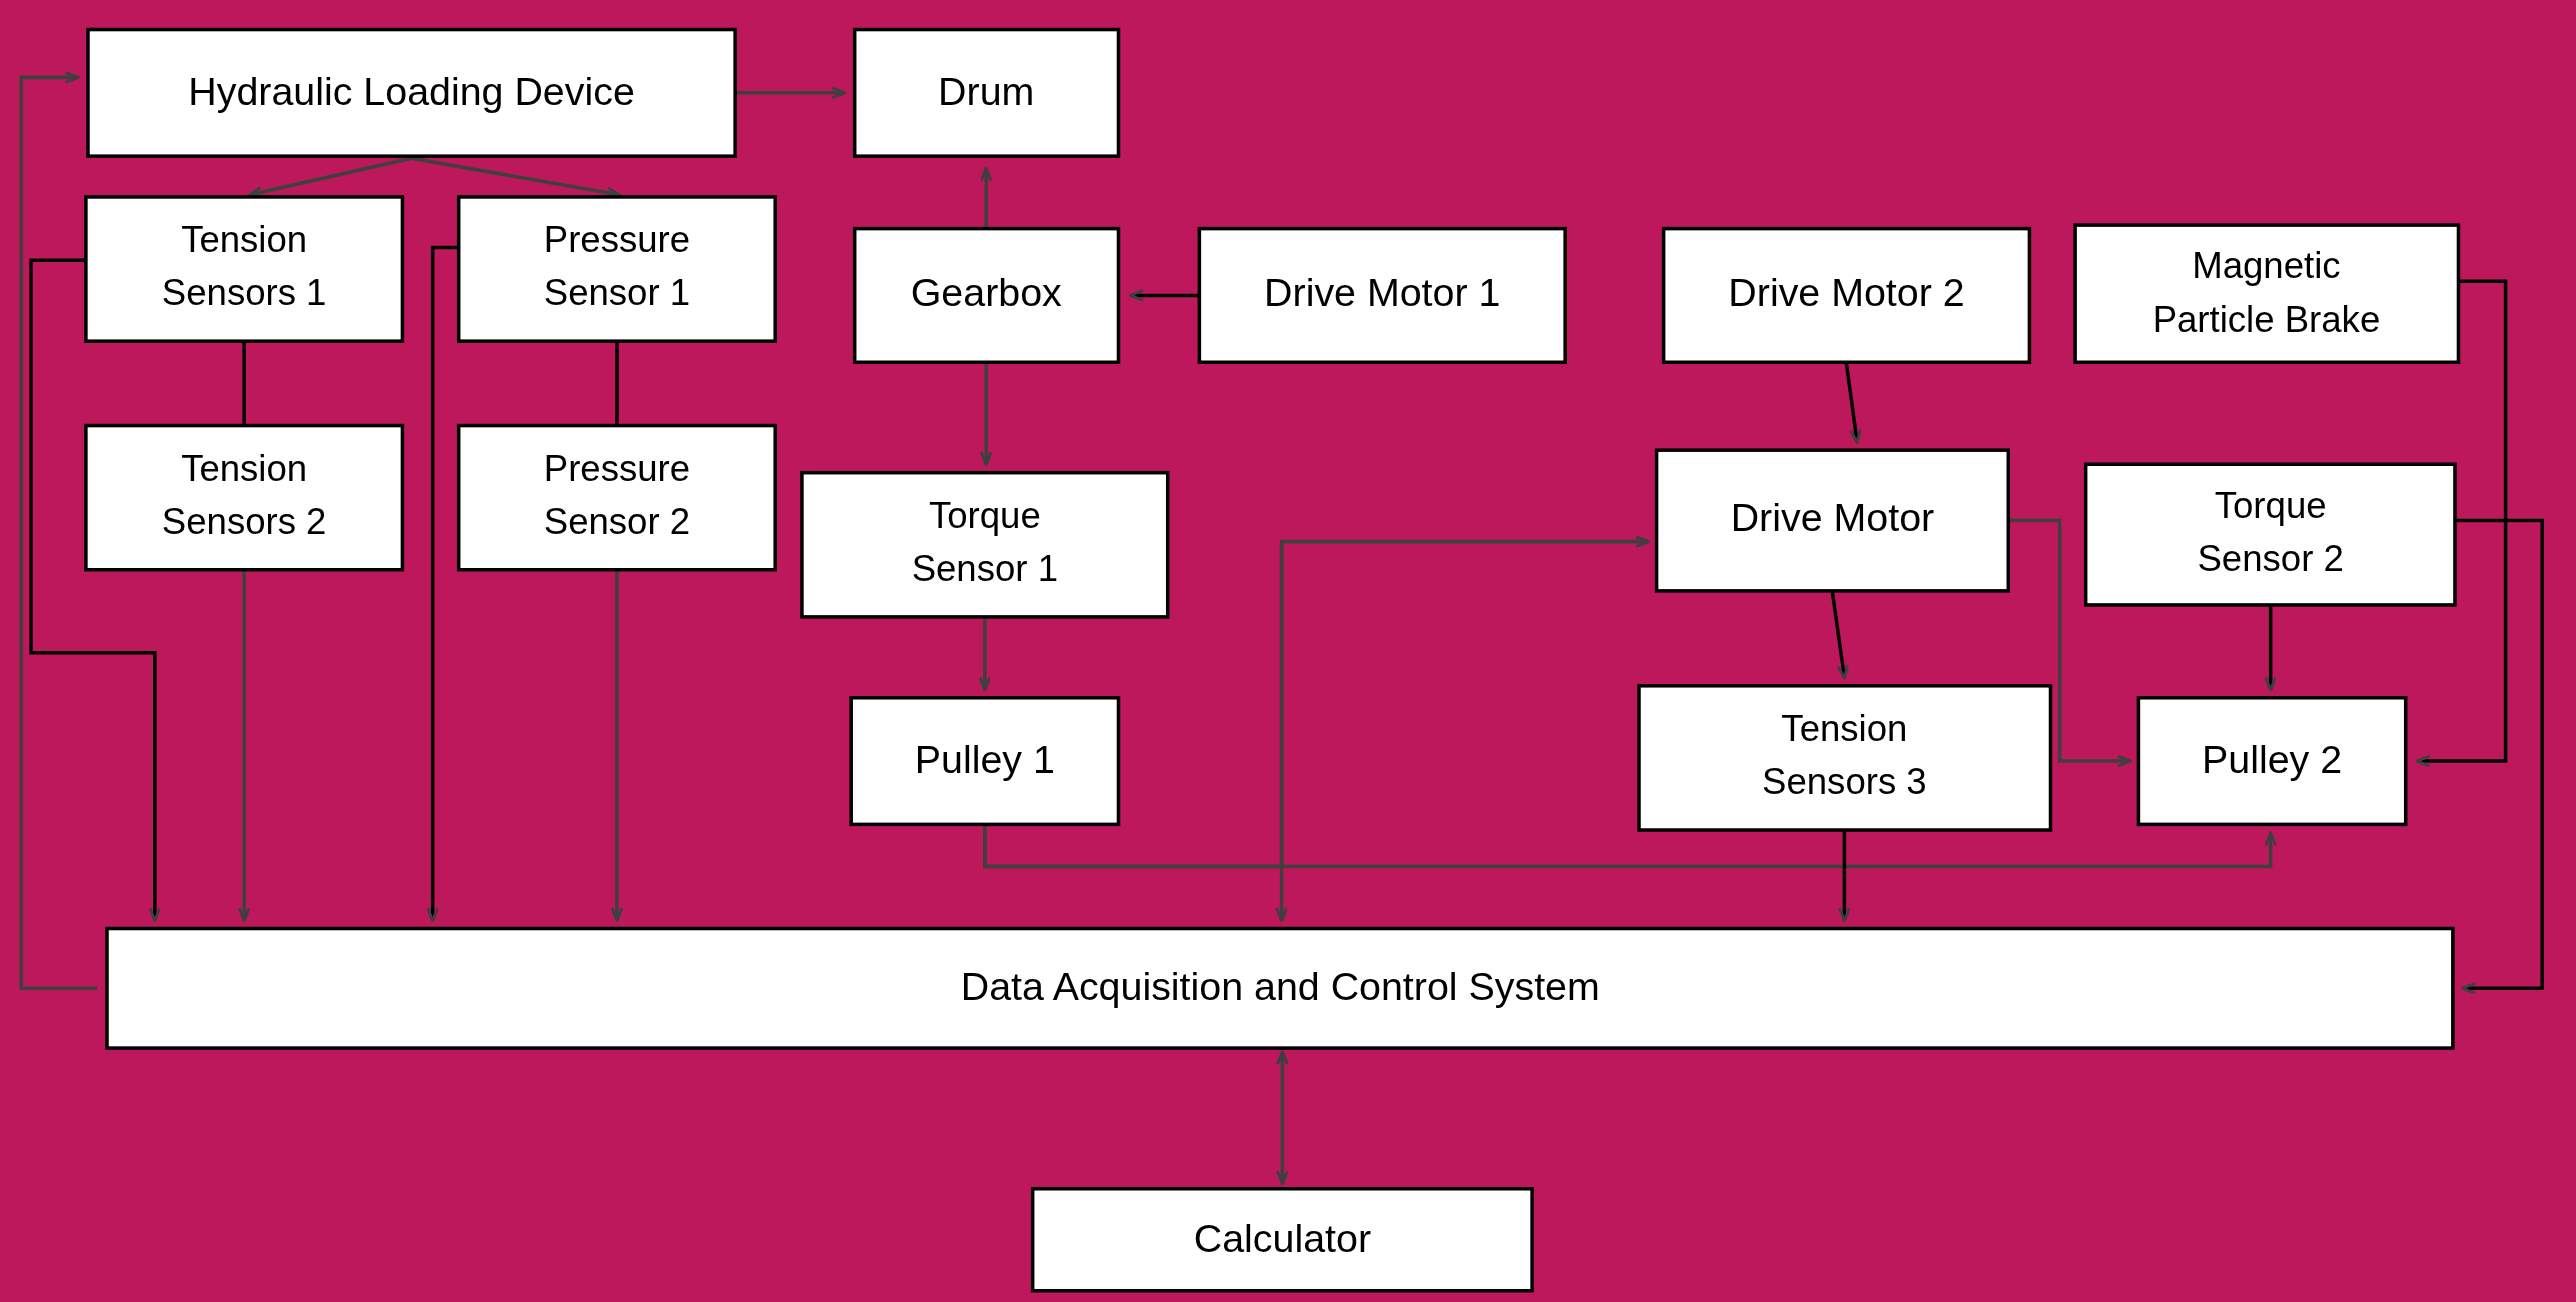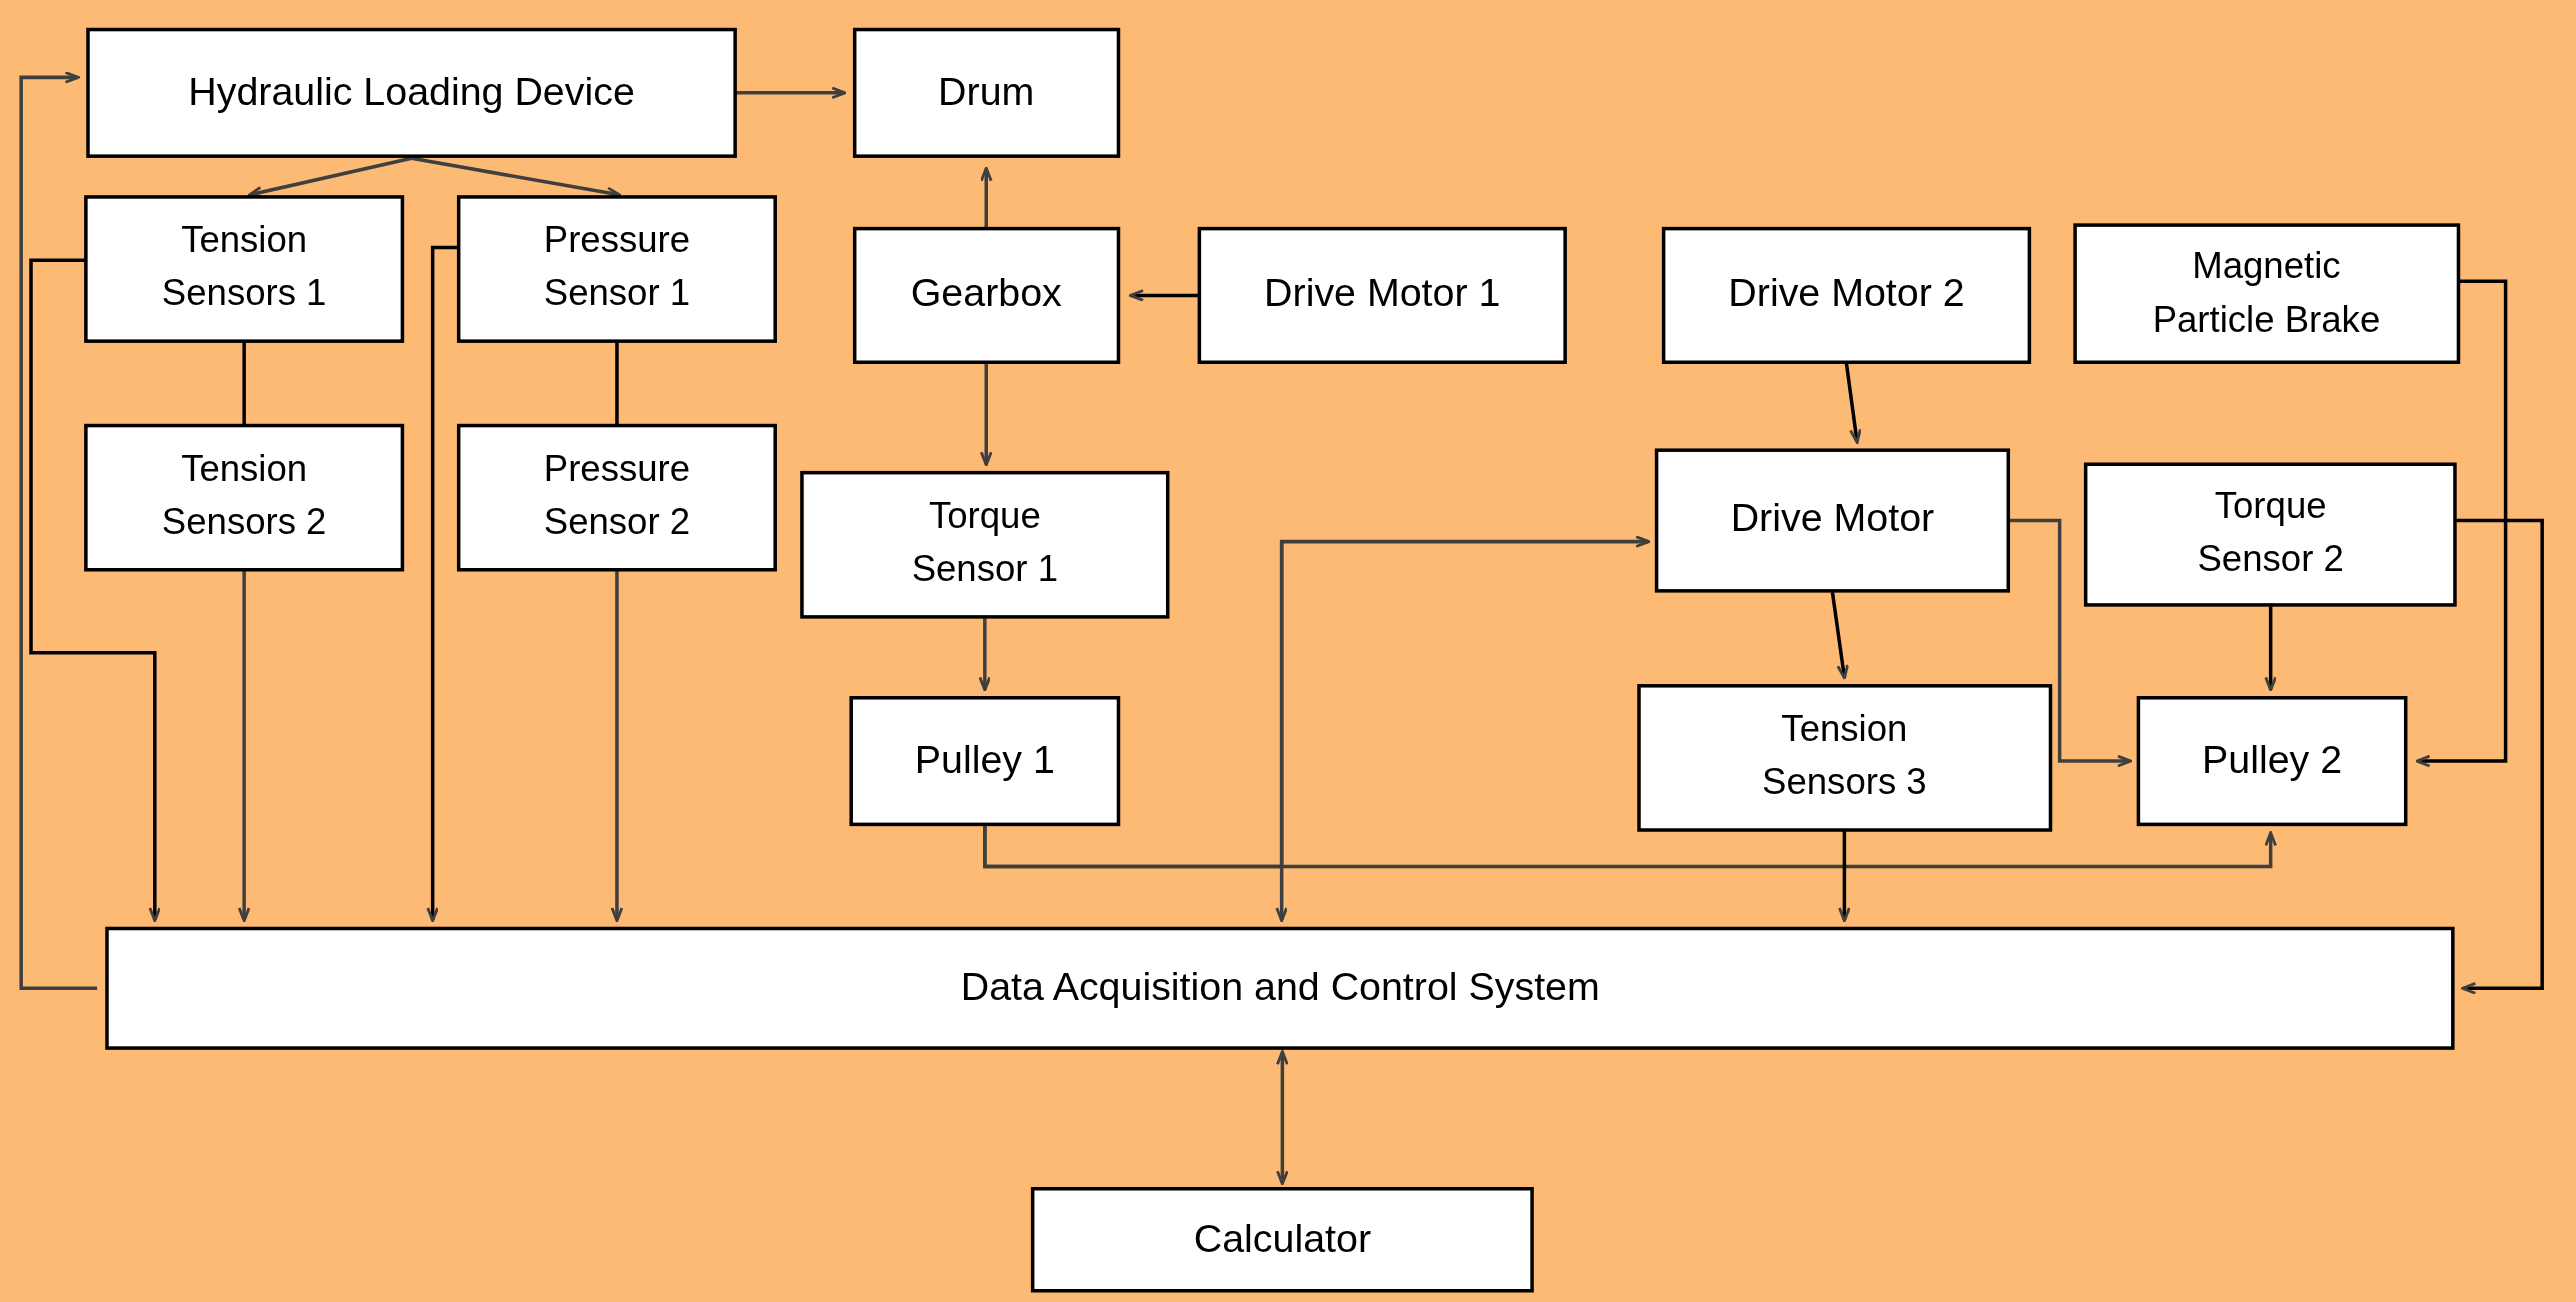--- a/index.html
+++ b/index.html
@@ -4,21 +4,21 @@
 <style>
   html, body {
     margin: 0;
     padding: 0;
     background: #ffffff;
   }
   #diagram-root {
     position: relative;
     width: 2576px;
     height: 1302px;
-    background: #fdba74;
+    background: #be185d;
     font-family: "Liberation Sans", sans-serif;
   }
   svg#flow {
     display: block;
     width: 2576px;
     height: 1302px;
   }
   .node-rect {
     fill: #ffffff;
     stroke: #000000;

